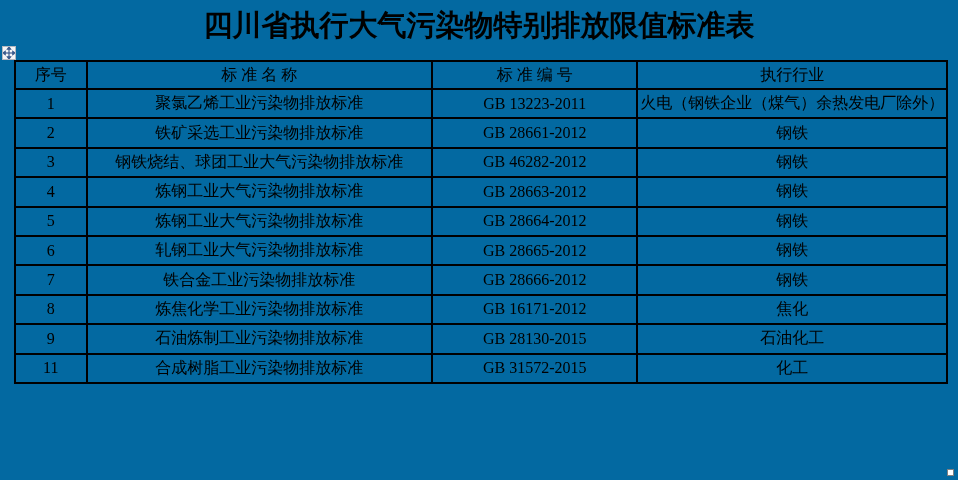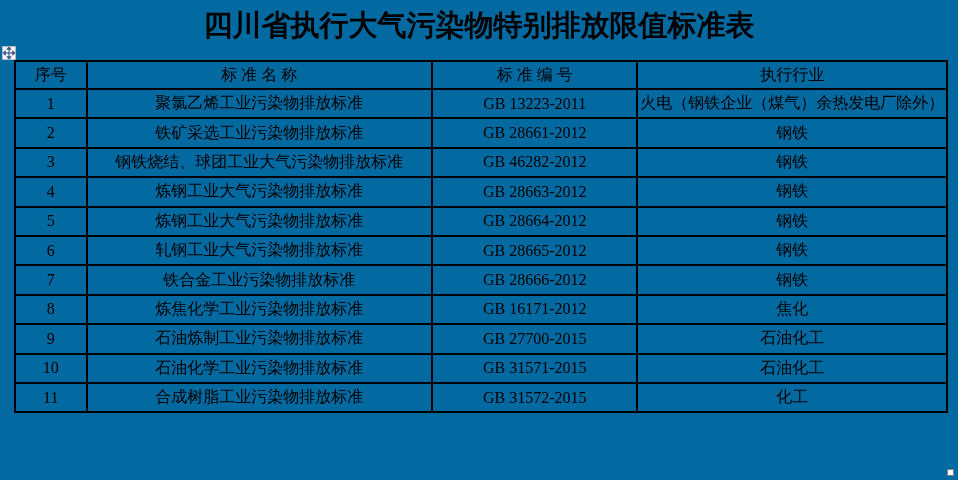--- a/index.html
+++ b/index.html
@@ -161,27 +161,21 @@
         </tr>
         <tr>
           <td class="col0">8</td>
           <td class="col1">炼焦化学工业污染物排放标准</td>
           <td class="col2">GB 16171-2012</td>
           <td class="col3">焦化</td>
         </tr>
         <tr>
           <td class="col0">9</td>
           <td class="col1">石油炼制工业污染物排放标准</td>
-          <td class="col2">GB 27700-2015</td>
-          <td class="col3">石油化工</td>
-        </tr>
-        <tr>
-          <td class="col0">10</td>
-          <td class="col1">石油化学工业污染物排放标准</td>
-          <td class="col2">GB 31571-2015</td>
+          <td class="col2">GB 28130-2015</td>
           <td class="col3">石油化工</td>
         </tr>
         <tr>
           <td class="col0">11</td>
           <td class="col1">合成树脂工业污染物排放标准</td>
           <td class="col2">GB 31572-2015</td>
           <td class="col3">化工</td>
         </tr>
       </tbody>
   </table>

